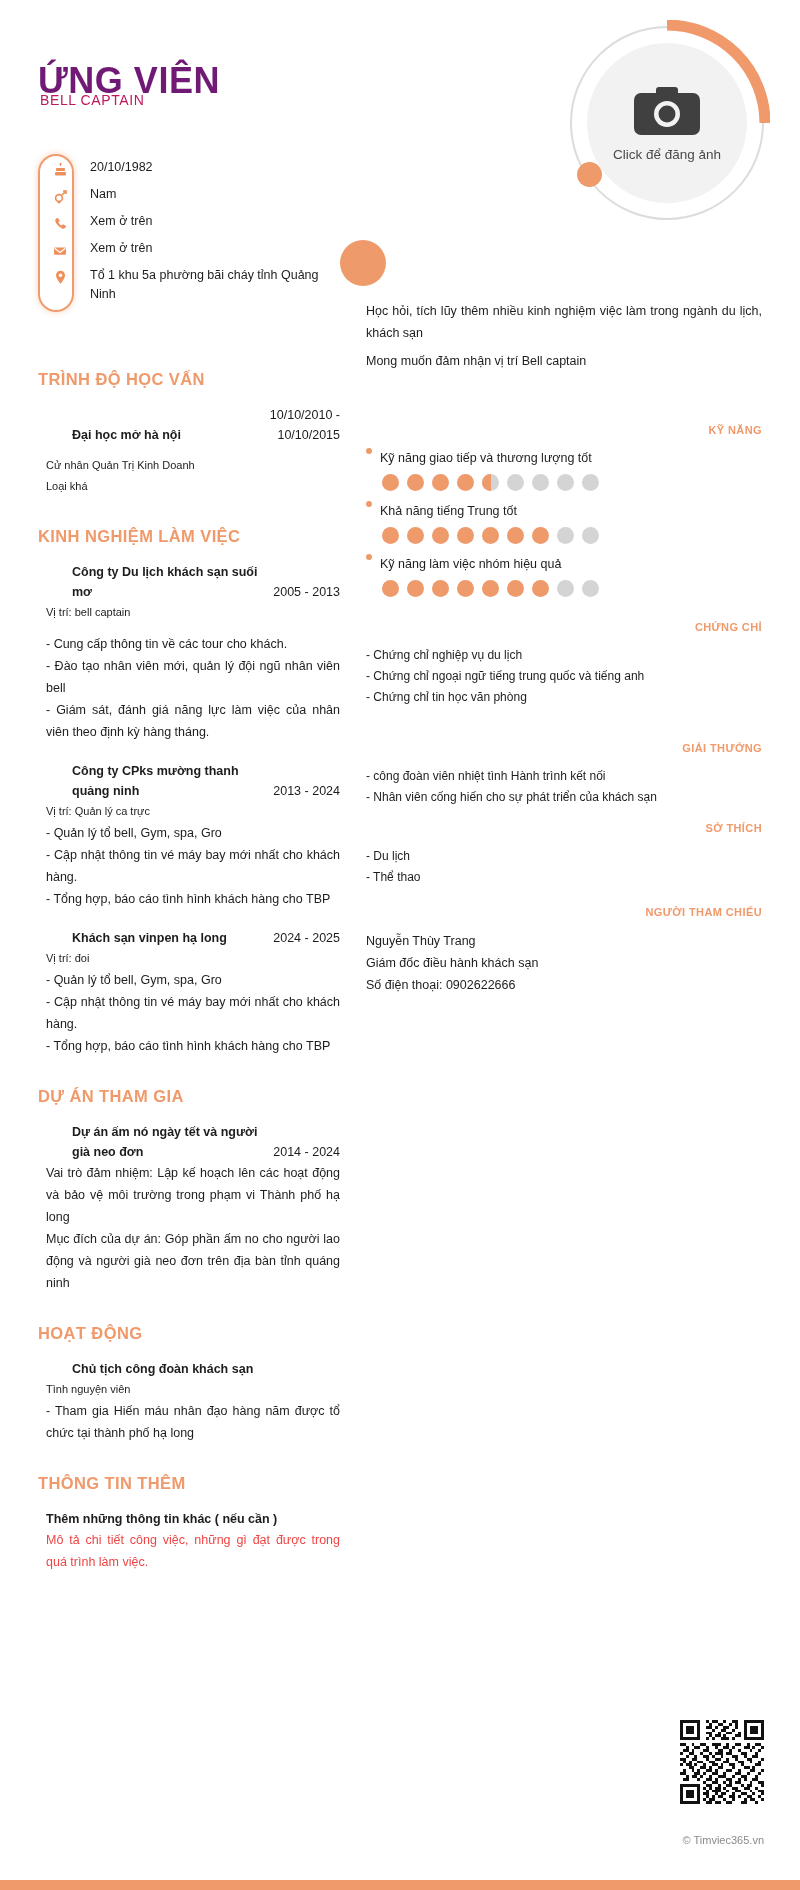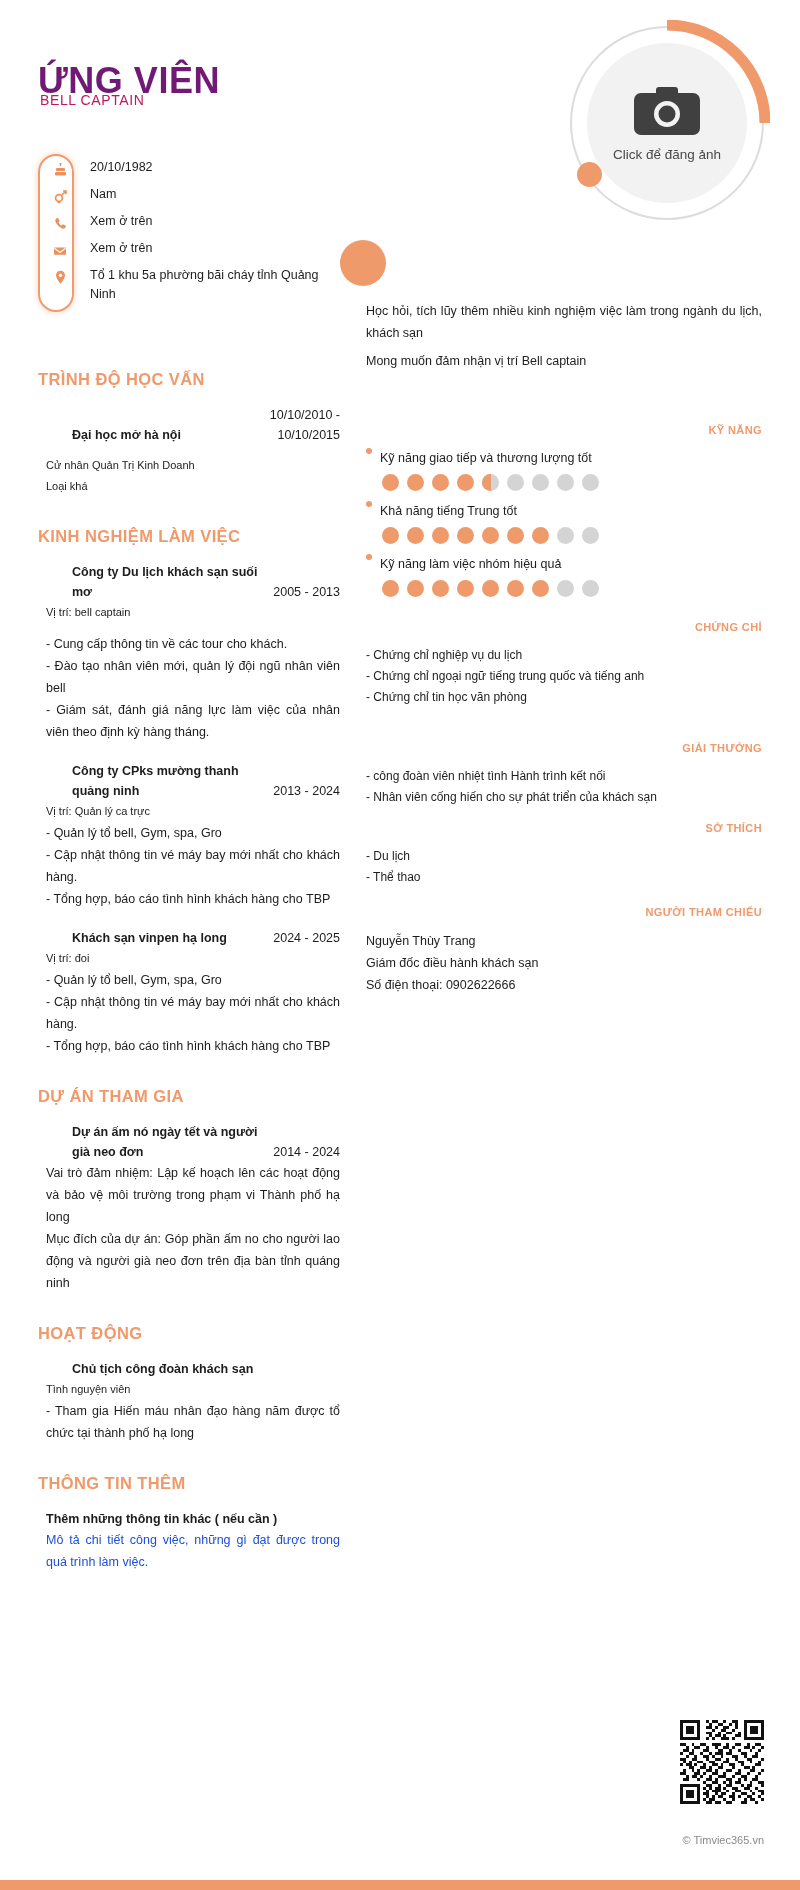--- a/index.html
+++ b/index.html
@@ -117,21 +117,21 @@
   
   .qr { position: absolute; right: 36px; bottom: 86px; width: 84px; height: 84px; }
   .credit {
     position: absolute; right: 36px; bottom: 44px;
     font-size: 11px; color: #8a8a8a;
   }
   .footer-bar {
     position: absolute; left: 0; bottom: 0; width: 100%; height: 10px;
     background: #f0996a;
   }
-  .muted { color: #1d4ed8; }
+  .muted { color: #ef4444; }
 </style>
 </head>
 <body>
 
 <div class="page">
 
   <div class="header">
     <div class="name">ỨNG VIÊN</div>
     <div class="job-title">BELL CAPTAIN</div>
 

